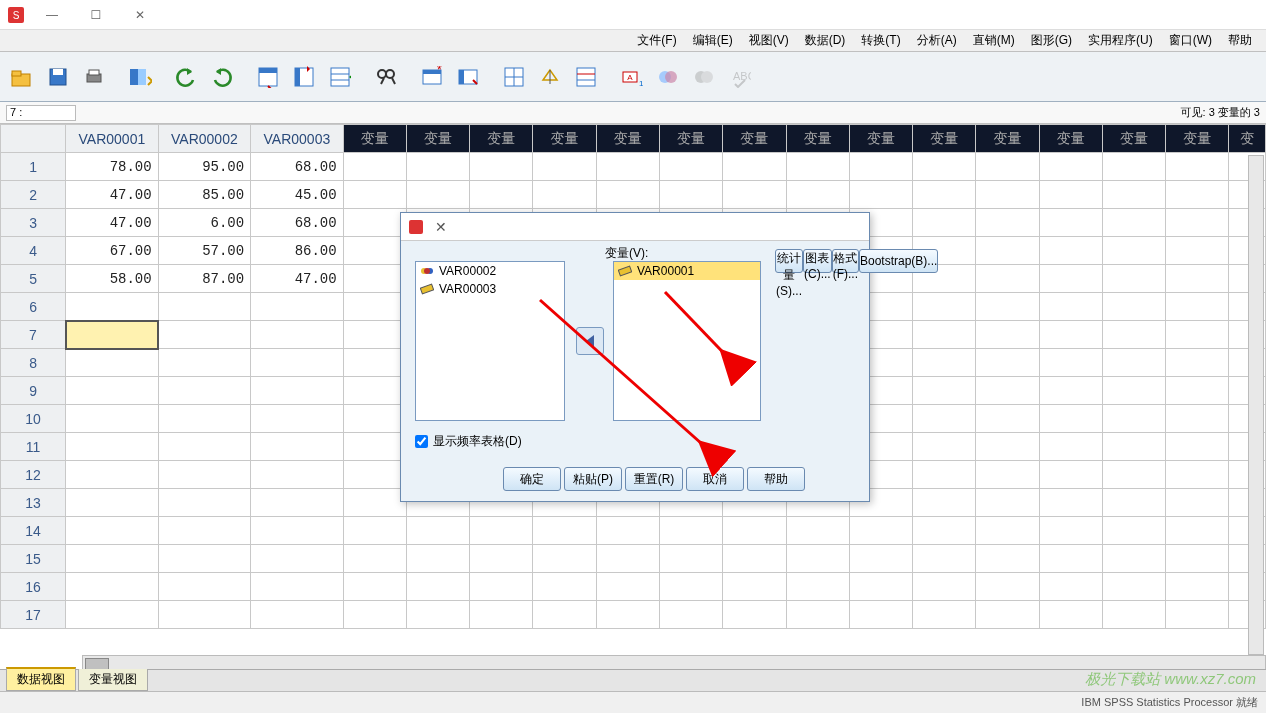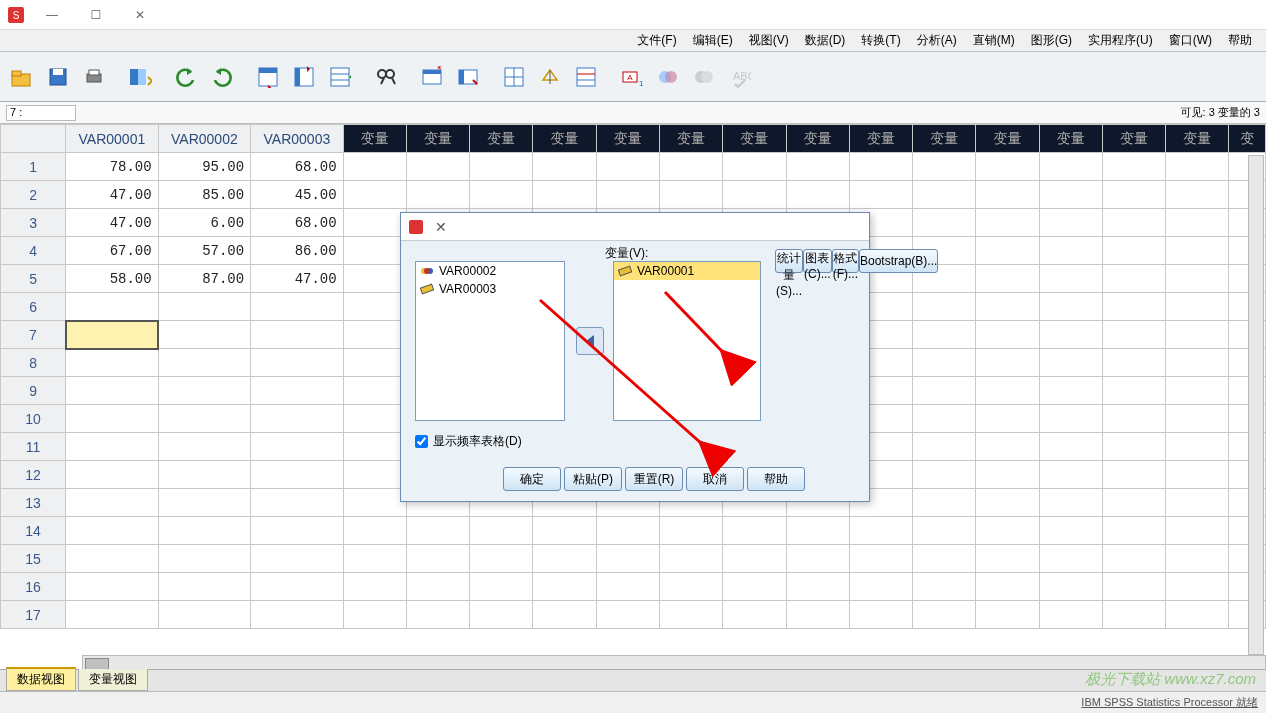--- a/index.html
+++ b/index.html
@@ -26,21 +26,21 @@
 table.grid .col { width: 97px; }
 table.grid .vcol { width: 76px; color: #aaa; }
 table.grid th.active-var { color: #2a4a7a; background: #eef0f2; }
 .sel-cell { background: #fff2b0 !important; border: 2px solid #555 !important; }
 .scroll-h { position: absolute; bottom: 40px; left: 82px; right: 0; height: 18px; background: #e8e8e8; border: 1px solid #bbb; }
 .scroll-h .thumb { position:absolute; left:2px; top:2px; width:24px; height:12px; background:#c0c0c0; border:1px solid #888;}
 .scroll-v { position: absolute; top: 155px; right: 2px; bottom: 58px; width: 16px; background: #e8e8e8; border: 1px solid #bbb; }
 .tabs { position: absolute; bottom: 22px; left: 0; right: 0; height: 22px; background: #e5e5e5; border-top: 1px solid #aaa; display: flex; padding-left: 6px; align-items: flex-end; }
 .tab { padding: 2px 10px; border: 1px solid #aaa; border-top: none; background: #f0f0d8; margin-right: 2px; font-size: 12px; cursor: pointer; }
 .tab.active { background: #fff0a0; font-weight: normal; border-top: 2px solid #c90; }
-.statusbar { position: absolute; bottom: 0; left: 0; right: 0; height: 22px; background: #f0f0f0; border-top: 1px solid #bbb; display: flex; align-items: center; padding: 0 8px; font-size: 11px; color: #555; text-decoration: underline; }
+.statusbar { position: absolute; bottom: 0; left: 0; right: 0; height: 22px; background: #f0f0f0; border-top: 1px solid #bbb; display: flex; align-items: center; padding: 0 8px; font-size: 11px; color: #555; }
 .statusbar .proc { margin-left: auto; }
 .watermark { position: absolute; right: 10px; bottom: 24px; color: #7ac060; font-size: 15px; font-style: italic; opacity: .8; }
 
 
 .dialog { position: absolute; left: 400px; top: 212px; width: 470px; height: 290px; background: #eaf2f8; border: 1px solid #6a8ab0; box-shadow: 2px 2px 8px rgba(0,0,0,.25); }
 .dlg-title { height: 28px; background: #fff; border-bottom: 1px solid #ccc; display: flex; align-items: center; padding: 0 8px; }
 .dlg-title .t-icon { width: 14px; height: 14px; margin-right: 6px; }
 .dlg-title .t-text { flex: 1; color: #555; }
 .dlg-title .close { cursor: pointer; font-size: 14px; color: #555; padding: 0 6px; }
 .dlg-body { position: relative; padding: 12px; height: calc(100% - 28px); }

